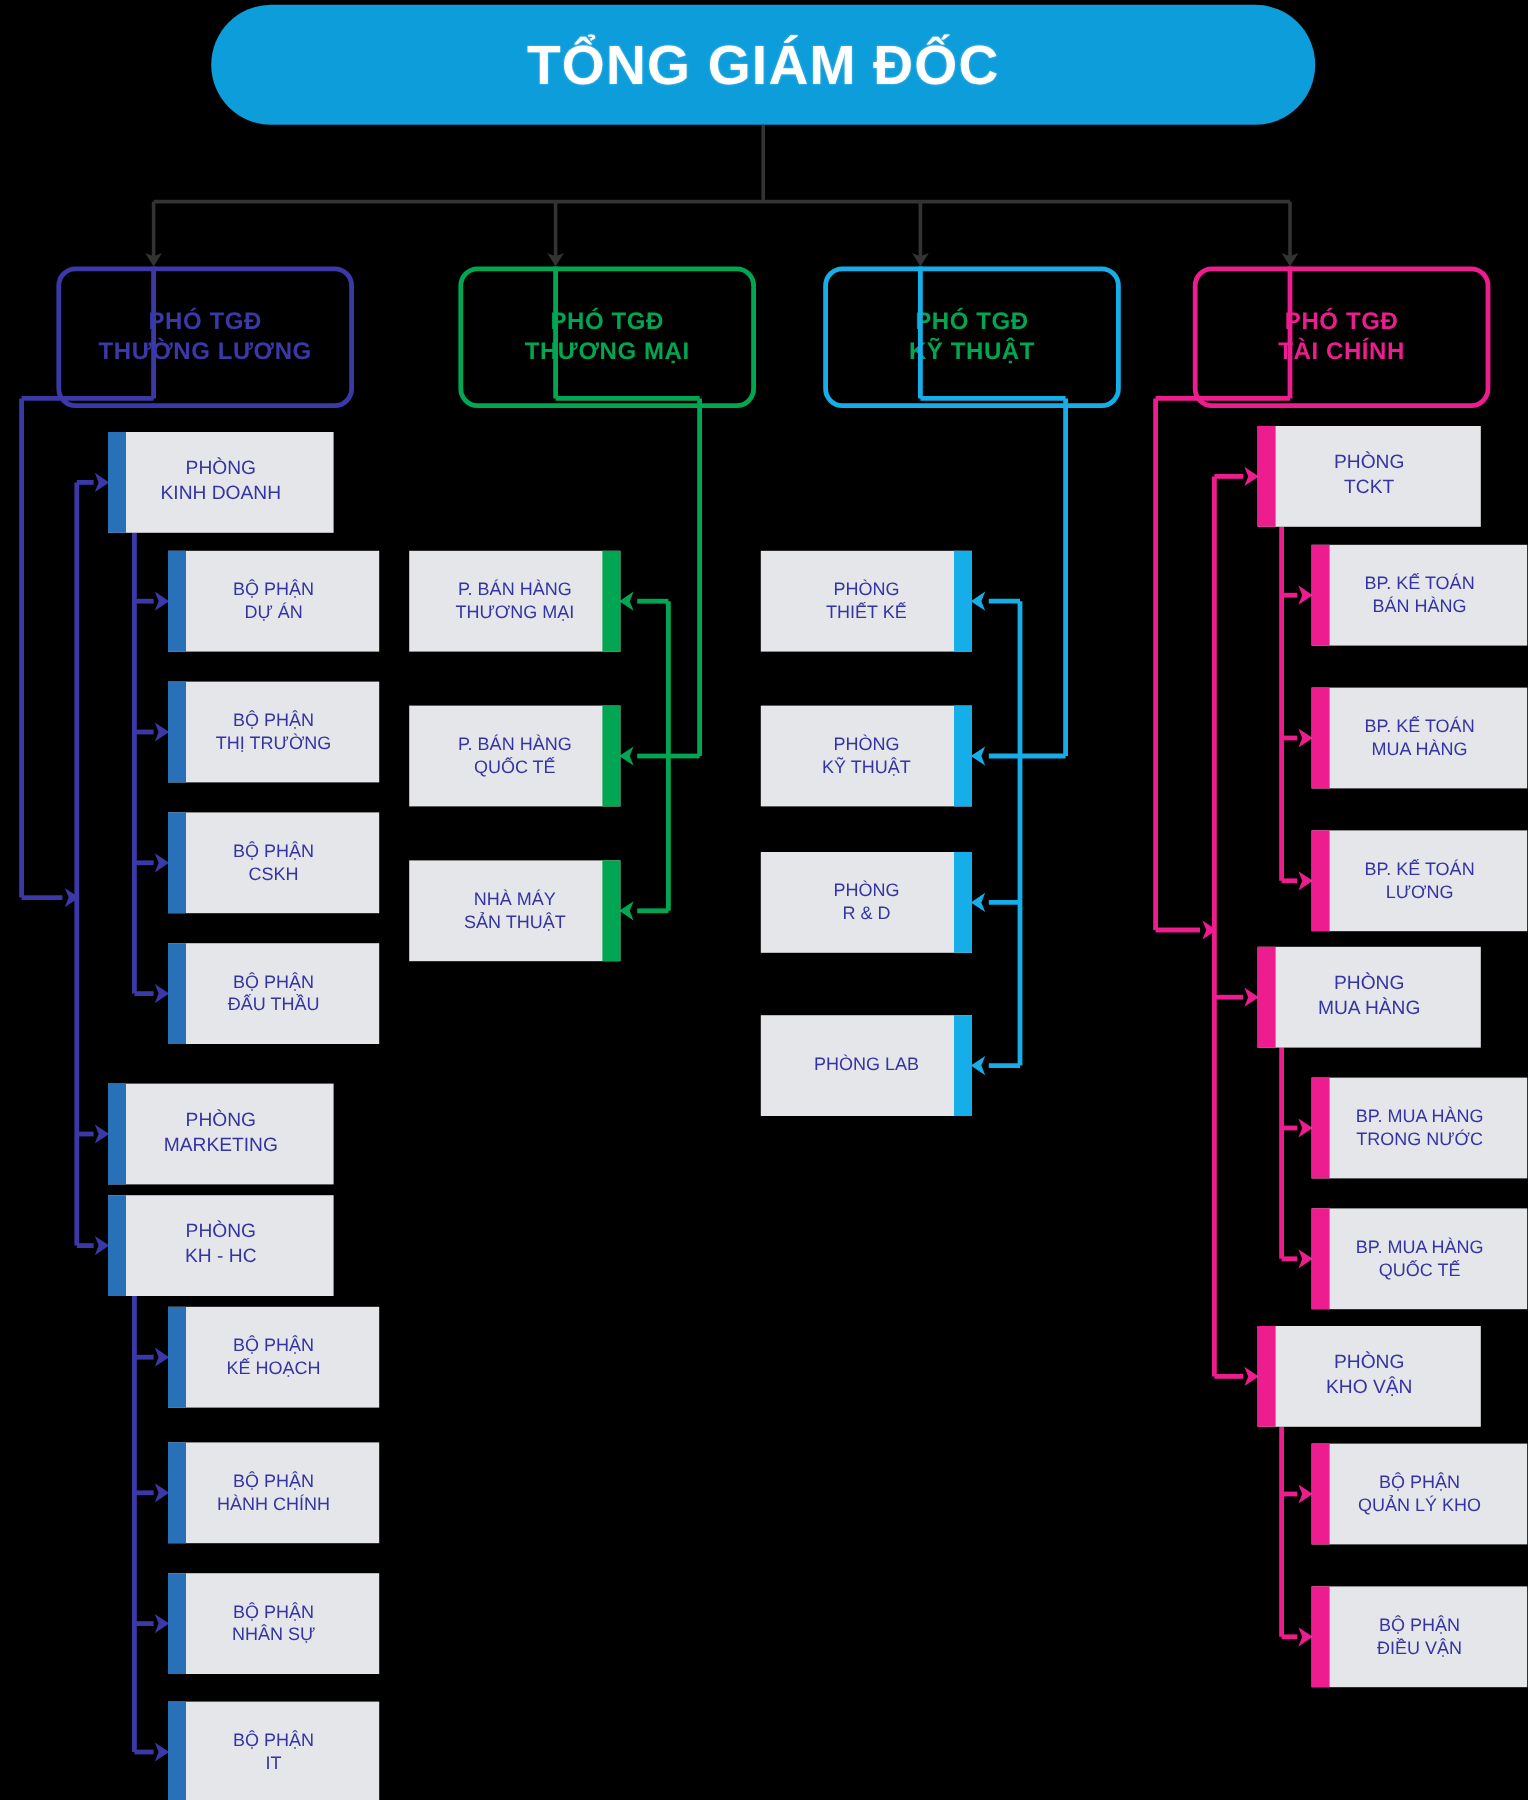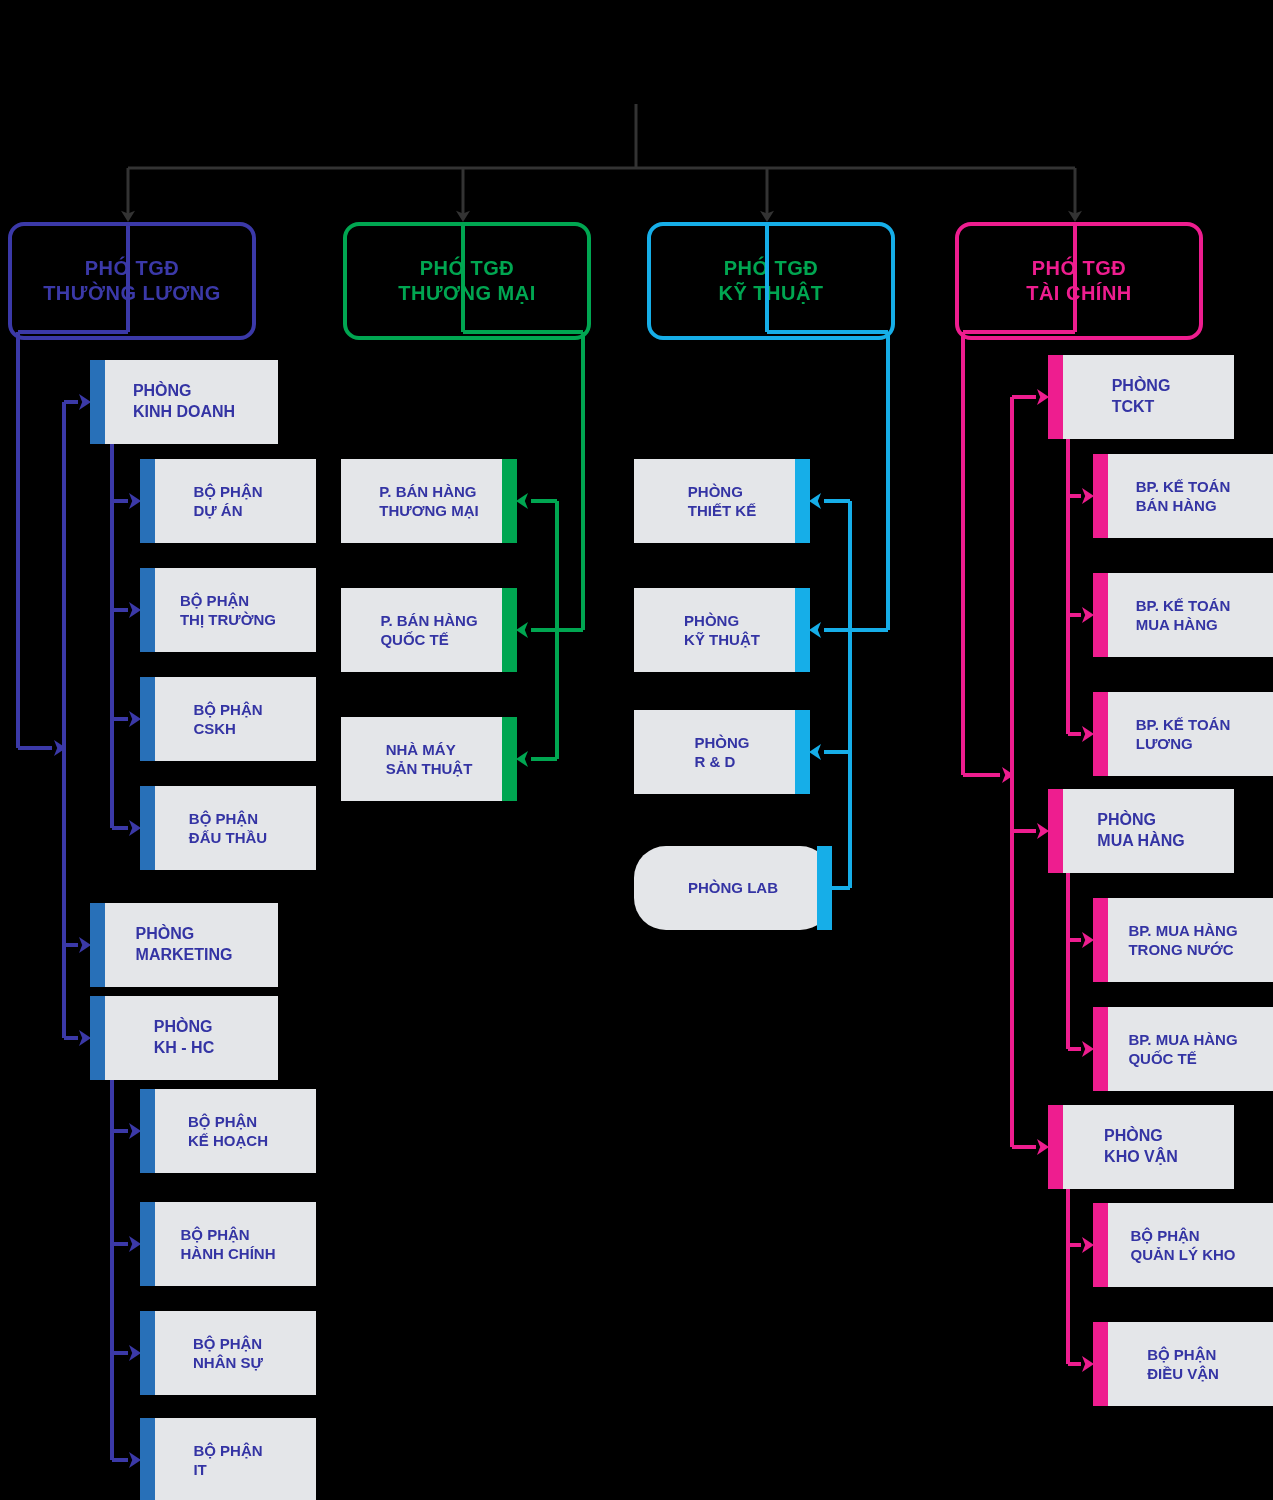--- a/index.html
+++ b/index.html
@@ -13,40 +13,43 @@
     display:flex;align-items:center;justify-content:center;
     color:#ffffff;font-size:46px;font-weight:bold;letter-spacing:1px;
     text-shadow:0 0 2px rgba(255,255,255,.4);
   }
 
   
   .vp{
     position:absolute;width:240px;height:110px;border-radius:16px;
     border:4px solid #000;background:transparent;
     display:flex;flex-direction:column;align-items:center;justify-content:center;
-    font-size:20px;font-weight:bold;line-height:1.25;text-align:center;letter-spacing:.5px;
+    font-size:20px;font-weight:bold;line-height:1.25;text-align:center;letter-spacing:.5px;margin-left:39px;
   }
   .vp span{display:block;}
 
   
   .box{
     position:absolute;background:#e4e6e9;
     display:flex;align-items:center;justify-content:center;
-    color:#3434a4;font-weight:bold;line-height:1.3;
+    text-align:center;color:#3434a4;font-weight:normal;line-height:1.3;
   }
   .box .bar{position:absolute;top:0;bottom:0;width:15px;}
   .box.left  .bar{left:0;}
   .box.right .bar{right:0;}
   .box .txt{padding:0 6px;display:block;white-space:pre-line;}
 </style>
 </head>
 <body>
 
 <div id="stage">
 
+  <div class="ceo">
+    <span>TỔNG GIÁM ĐỐC</span>
+  </div>
 
   <svg id="toplines" width="1273" height="240" style="position:absolute;left:0;top:0;pointer-events:none;">
       <line x1="636" y1="104" x2="636" y2="168" stroke="#333333" stroke-width="3"></line>
       <line x1="128" y1="168" x2="1075" y2="168" stroke="#333333" stroke-width="3"></line>
       <line x1="128" y1="168" x2="128" y2="214" stroke="#333333" stroke-width="3"></line>
       <polygon points="128,222 121,210.8 128,213.6 135,210.8" fill="#333333"></polygon>
       <line x1="463" y1="168" x2="463" y2="214" stroke="#333333" stroke-width="3"></line>
       <polygon points="463,222 456,210.8 463,213.6 470,210.8" fill="#333333"></polygon>
       <line x1="767" y1="168" x2="767" y2="214" stroke="#333333" stroke-width="3"></line>
       <polygon points="767,222 760,210.8 767,213.6 774,210.8" fill="#333333"></polygon>
@@ -236,21 +239,21 @@
       <div class="box right" style="left: 634px; top: 588px; width: 176px; height: 84px; font-size: 15px;">
         <div class="bar" style="background: rgb(22, 174, 232);"></div>
         <span class="txt">PHÒNG
 KỸ THUẬT</span>
       </div>
       <div class="box right" style="left: 634px; top: 710px; width: 176px; height: 84px; font-size: 15px;">
         <div class="bar" style="background: rgb(22, 174, 232);"></div>
         <span class="txt">PHÒNG
 R &amp; D</span>
       </div>
-      <div class="box right" style="left: 634px; top: 846px; width: 198px; height: 84px; font-size: 15px; border-radius: 32px;">
+      <div class="box right" style="left: 634px; top: 846px; width: 176px; height: 84px; font-size: 15px;">
         <div class="bar" style="background: rgb(22, 174, 232);"></div>
         <span class="txt">PHÒNG LAB</span>
       </div>
       <div class="box left" style="left: 1048px; top: 355px; width: 186px; height: 84px; font-size: 16px;">
         <div class="bar" style="background: rgb(238, 29, 143);"></div>
         <span class="txt">PHÒNG
 TCKT</span>
       </div>
       <div class="box left" style="left: 1093px; top: 454px; width: 180px; height: 84px; font-size: 15px;">
         <div class="bar" style="background: rgb(238, 29, 143);"></div>

